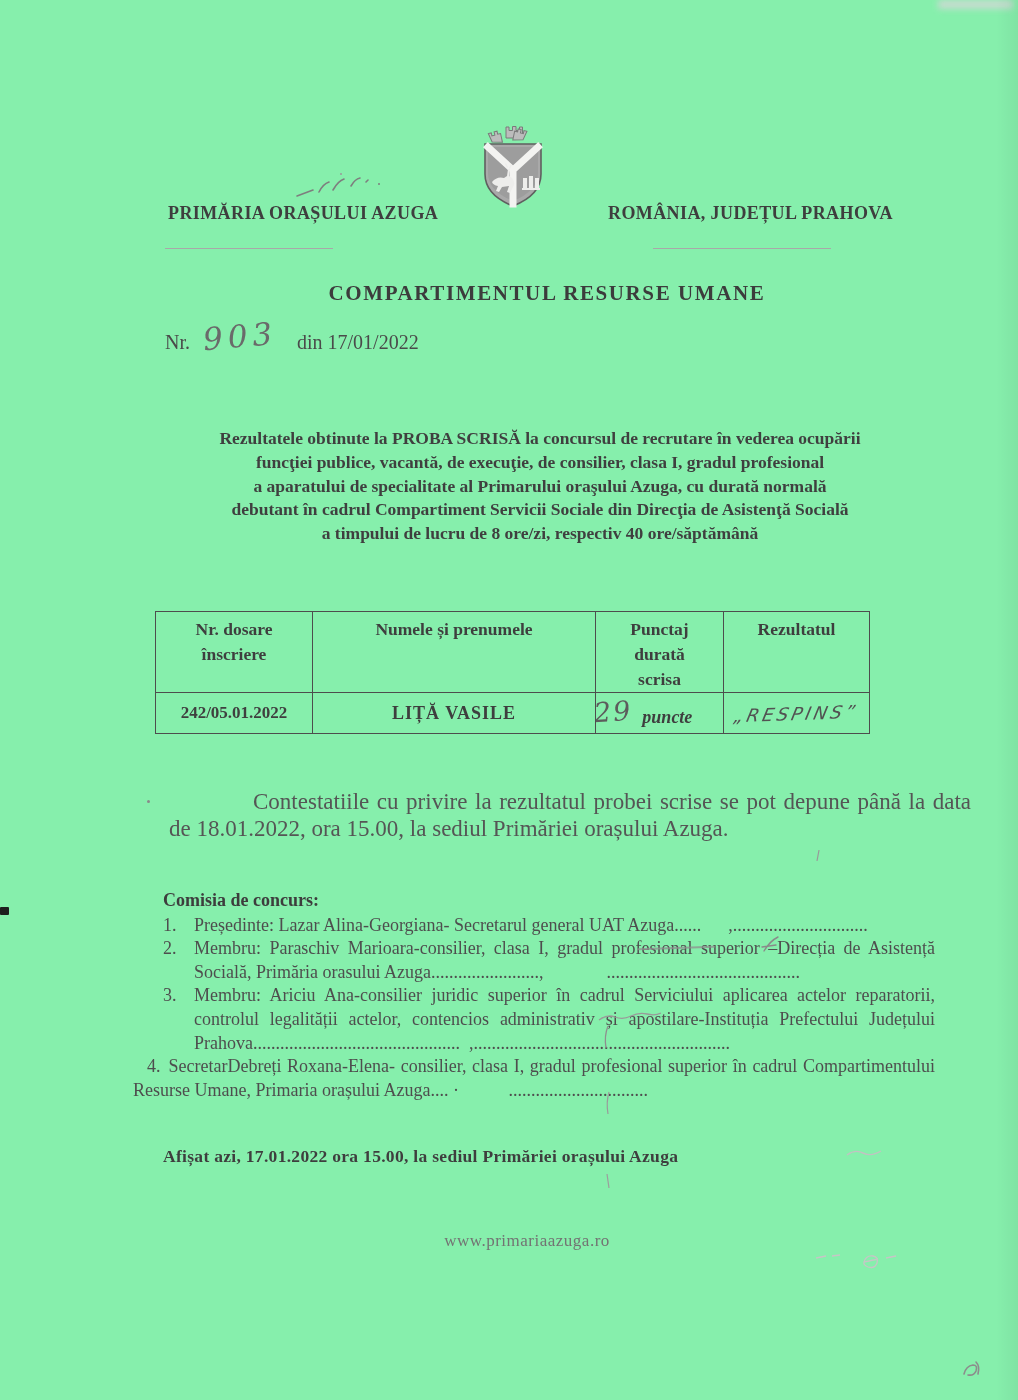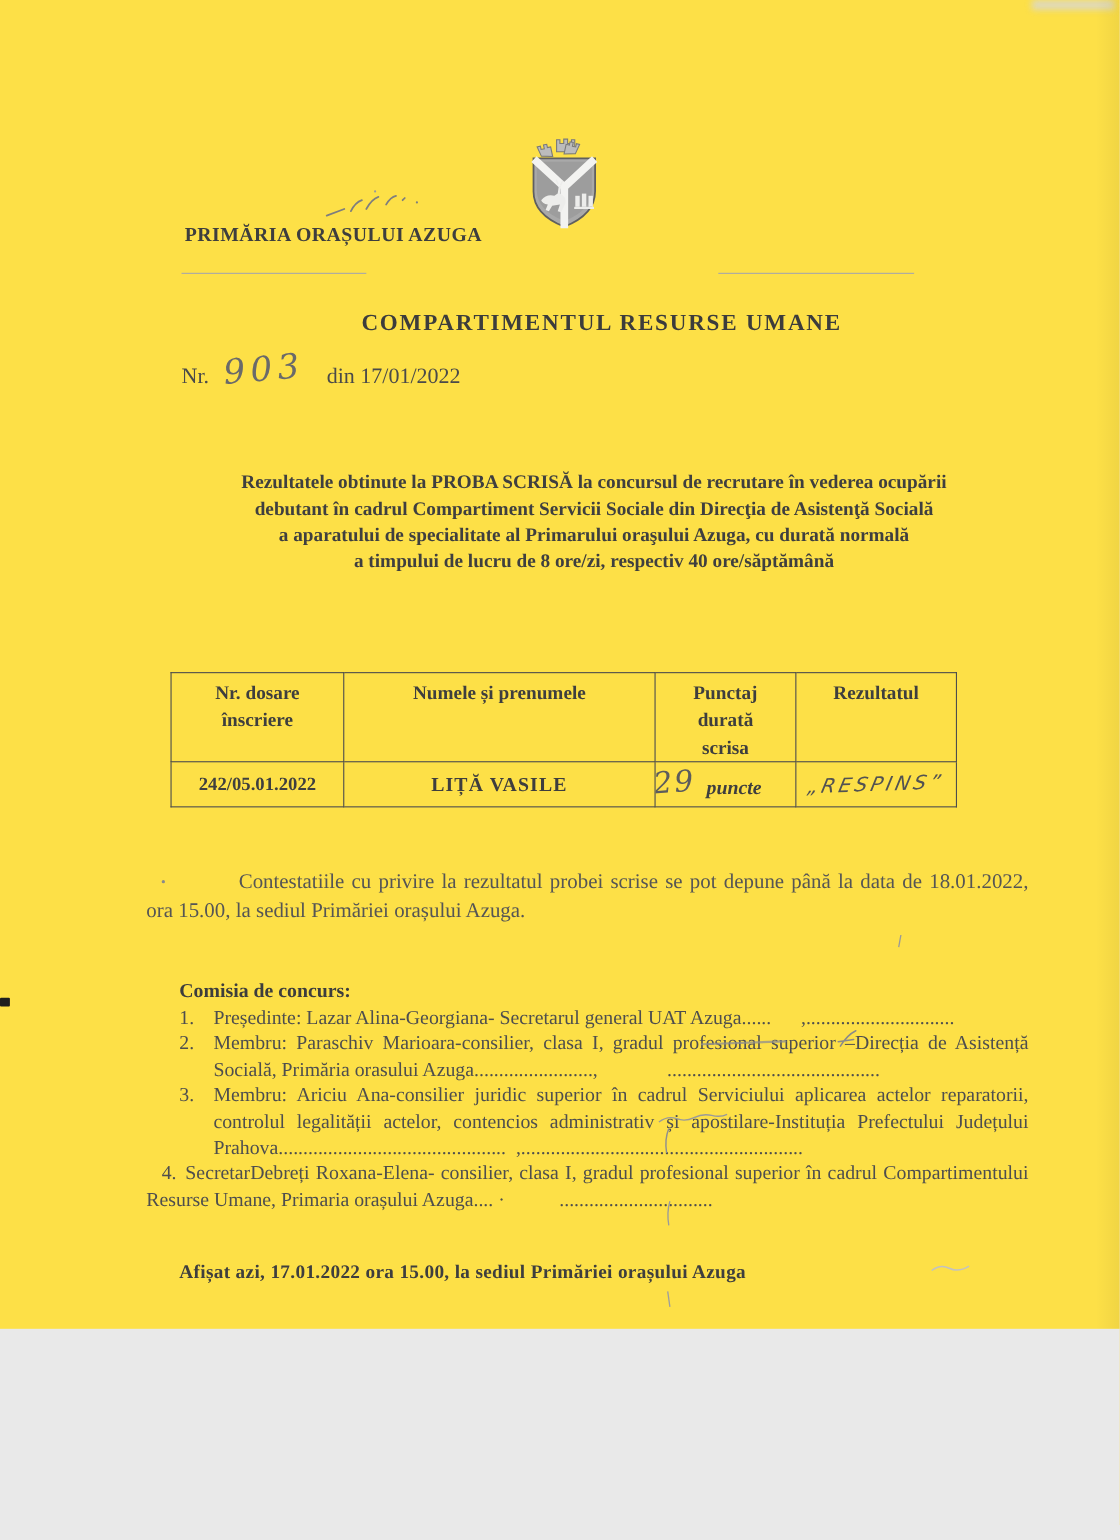--- a/index.html
+++ b/index.html
@@ -3,22 +3,22 @@
 <meta charset="utf-8">
 <style>
   html,body{margin:0;padding:0;}
   body{
     width:1018px;height:1400px;
     background:#e9e9e9;
     font-family:"Liberation Serif","DejaVu Serif",serif;
     color:#454545;
   }
   .page{
-    position:relative;width:1018px;height:1208px;overflow:hidden;
-    background:#fde047;
+    position:relative;width:1018px;height:1400px;overflow:hidden;
+    background:#86efac;
   }
   .edge-shade{
     position:absolute;right:0;top:0;width:22px;height:1400px;
     background:linear-gradient(to right, rgba(0,0,0,0), rgba(0,0,0,0.05));
     pointer-events:none;
   }
   .abs{position:absolute;}
 
   .hdr-text{
     font-weight:bold;font-size:18px;letter-spacing:0.4px;color:#3e3e3e;
@@ -65,22 +65,22 @@
     transform:rotate(-4deg) translateY(-2px);color:#5c5c5c;margin-left:-2px;
   }
   .pts-unit{font-weight:bold;font-size:18px;color:#3e3e3e;margin-left:10px;font-style:italic;}
   .hand-result{
     display:inline-block;font-family:"DejaVu Sans",sans-serif;font-style:italic;
     font-size:18px;letter-spacing:3px;color:#525252;
     transform:skewX(-14deg) rotate(-2deg);white-space:nowrap;
   }
 
   .contest{
-    width:802px;text-align:justify;font-size:19px;line-height:27px;
-    color:#555555;text-indent:84px;
+    width:802px;text-align:justify;font-size:23px;line-height:27px;
+    color:#555555;text-indent:84px;margin-left:36px;
   }
 
   .commission{width:802px;font-size:18px;line-height:23.6px;color:#4e4e4e;}
   .comm-heading{font-weight:bold;color:#3d3d3d;margin-left:30px;margin-bottom:1px;}
   .member{display:flex;margin-left:30px;}
   .member .num{width:31px;flex:none;}
   .member .txt{flex:1;text-align:justify;}
   .member4{text-align:justify;text-indent:14px;}
   .member4 .num{margin-right:8px;}
 
@@ -135,33 +135,35 @@
       <path d="M26,26 q4,-8 10,-10"></path>
       <path d="M40,24 q5,-9 11,-11"></path>
       <path d="M58,20 q4,-7 9,-8"></path>
       <path d="M73,16 l2,-2"></path>
       <circle cx="86" cy="18" r="1" fill="#7e7e7e" stroke="none"></circle>
       <circle cx="48" cy="8" r="1" fill="#9a9a9a" stroke="none"></circle>
     </g>
   </svg>
 
   <div class="abs hdr-text" style="left:168px;top:203px;">PRIMĂRIA ORAȘULUI AZUGA</div>
+  <div class="abs hdr-text" style="left:608px;top:203px;">ROMÂNIA, JUDEȚUL PRAHOVA</div>
   <div class="abs hdr-line" style="left:165px;top:248px;width:168px;"></div>
   <div class="abs hdr-line" style="left:653px;top:248px;width:178px;"></div>
 
   <div class="abs doc-title" style="left:0;top:281px;">COMPARTIMENTUL RESURSE UMANE</div>
 
   <div class="abs nr-label" style="left:165px;top:331px;">Nr.</div>
   <div class="abs hand hand-nr" style="left:203px;top:318px;">903</div>
   <div class="abs nr-label" style="left:297px;top:331px;">din 17/01/2022</div>
 
   <div class="abs subject" style="left:154px;top:427px;">
     <div>Rezultatele obtinute la PROBA SCRISĂ la concursul de recrutare în vederea ocupării</div>
+    <div>funcţiei publice, vacantă, de execuţie, de consilier, clasa I, gradul profesional</div>
+    <div>a aparatului de specialitate al Primarului oraşului Azuga, cu durată normală</div>
     <div>debutant în cadrul Compartiment Servicii Sociale din Direcţia de Asistenţă Socială</div>
-    <div>a aparatului de specialitate al Primarului oraşului Azuga, cu durată normală</div>
     <div>a timpului de lucru de 8 ore/zi, respectiv 40 ore/săptămână</div>
   </div>
 
   <table class="results abs" style="left:155px;top:611px;">
     <colgroup>
       <col style="width:157px">
         <col style="width:283px">
         <col style="width:128px">
         <col style="width:146px">
     </colgroup>

